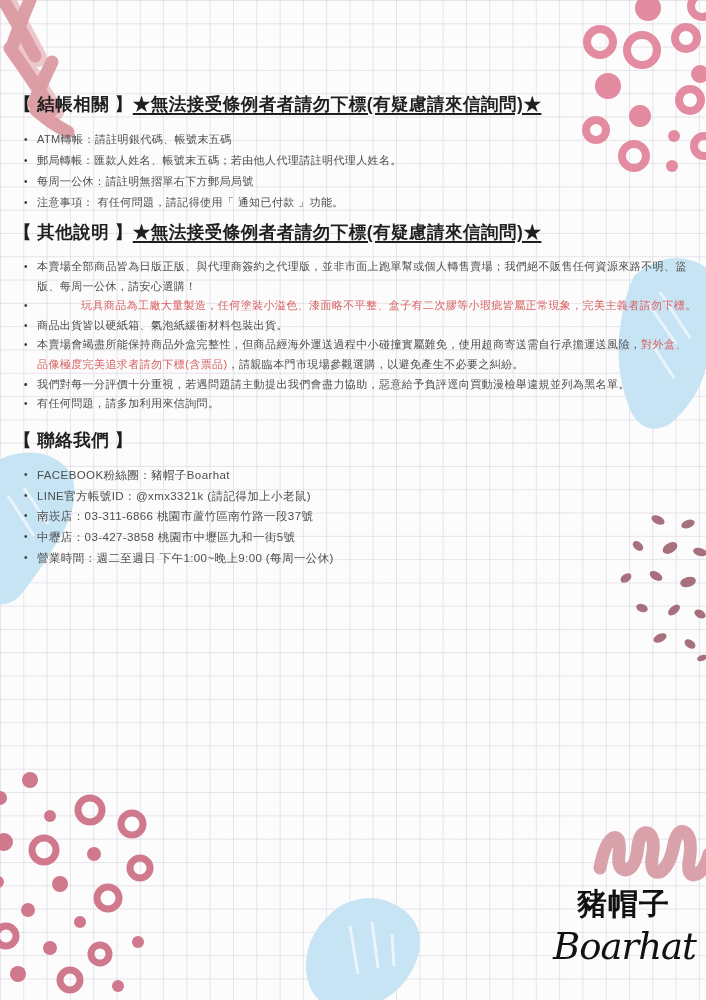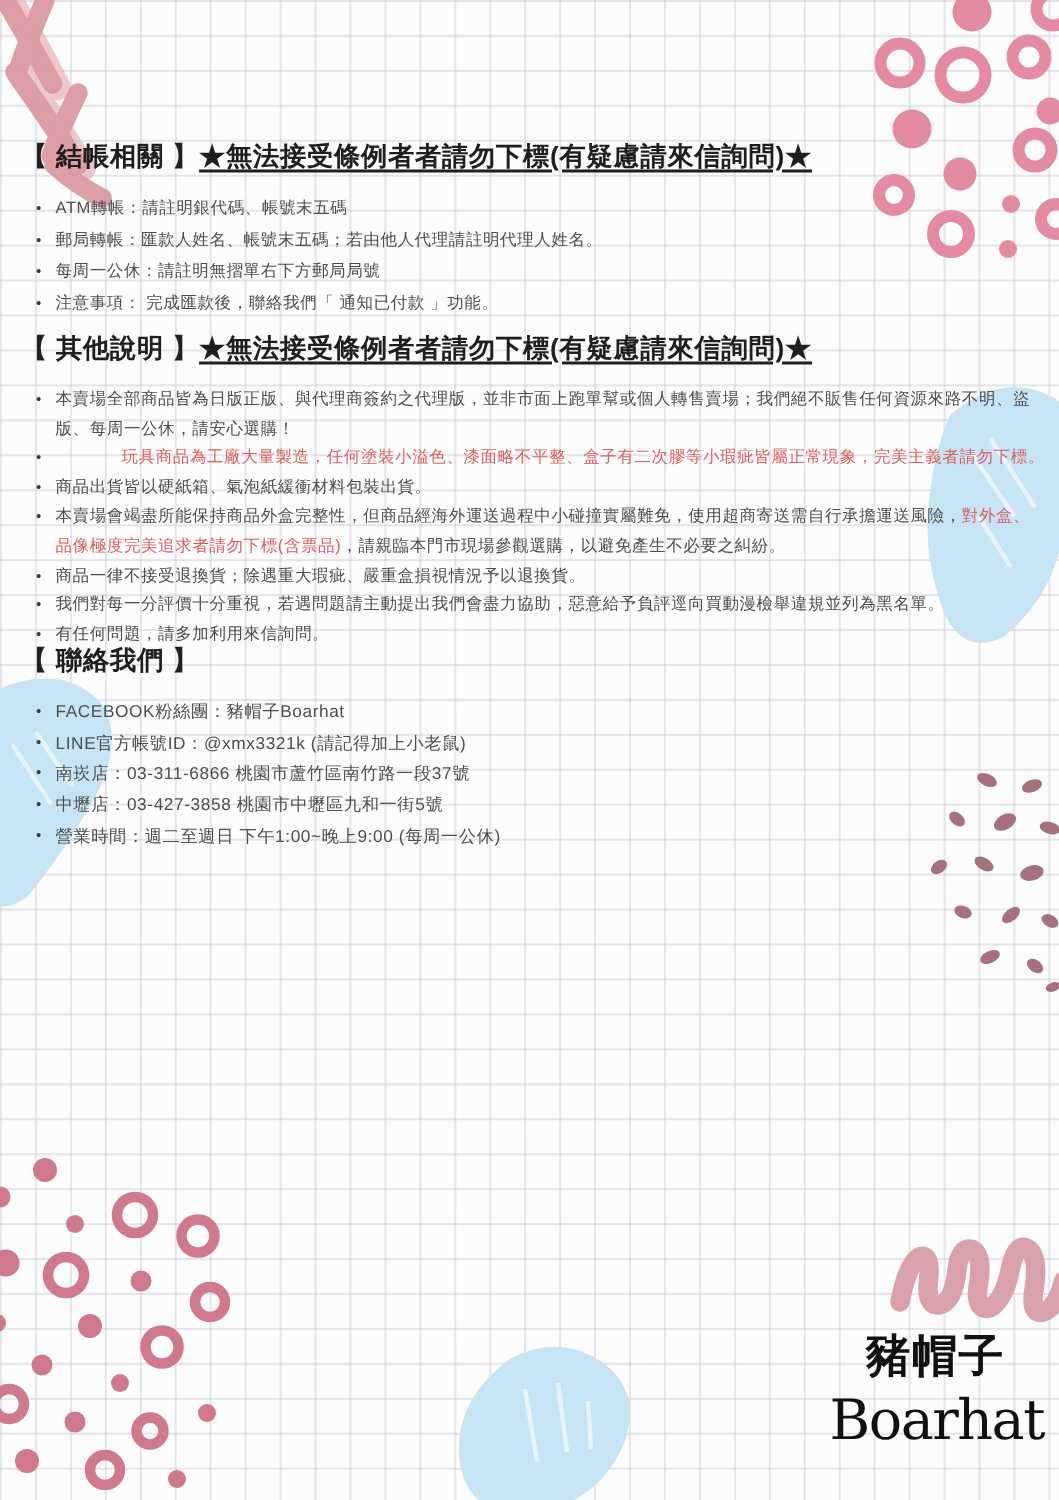--- a/index.html
+++ b/index.html
@@ -42,21 +42,21 @@
   }
   .logo{
     position:absolute;right:10px;top:884px;
     display:flex;align-items:center;color:#111;
     white-space:nowrap;
     flex-direction:column;
   }
   .logo .cjk{font-size:30px;font-weight:bold;letter-spacing:1px;}
   .logo .latin{
     font-family:"DejaVu Serif", serif;
-    font-size:37px;font-weight:500;
+    font-style:italic;font-size:37px;font-weight:500;
     letter-spacing:-1px;margin-left:2px;
   }
 </style>
 </head>
 <body>
 
 <div class="page">
 
   <svg class="deco" style="left:-10px;top:-12px" width="112" height="152" viewBox="0 0 112 152">
     <g stroke="#e7b6bb" stroke-width="18" stroke-linecap="round" fill="none" opacity=".75">
@@ -171,34 +171,34 @@
   </svg>
 
   <section class="section" id="sec-0">
     <div class="sec-heading">
       <span class="bracket">【 結帳相關 】</span><span class="starred">★無法接受條例者者請勿下標(有疑慮請來信詢問)★</span>
     </div>
     <ul class="sec-list">
         <li><span class="bullet">•</span><span>ATM轉帳：請註明銀代碼、帳號末五碼</span></li>
         <li><span class="bullet">•</span><span>郵局轉帳：匯款人姓名、帳號末五碼；若由他人代理請註明代理人姓名。</span></li>
         <li><span class="bullet">•</span><span>每周一公休：請註明無摺單右下方郵局局號</span></li>
-        <li><span class="bullet">•</span><span>注意事項： 完成匯款後，聯絡我們「 通知已付款 」功能。</span></li>
+        <li><span class="bullet">•</span><span>注意事項： 有任何問題，請記得使用「 通知已付款 」功能。</span></li>
       </ul>
   </section>
 
   <section class="section" id="sec-1">
     <div class="sec-heading">
       <span class="bracket">【 其他說明 】</span><span class="starred">★無法接受條例者者請勿下標(有疑慮請來信詢問)★</span>
     </div>
     <ul class="sec-list">
         <li><span class="bullet">•</span><span>本賣場全部商品皆為日版正版、與代理商簽約之代理版，並非市面上跑單幫或個人轉售賣場；我們絕不販售任何資源來路不明、盜版、每周一公休，請安心選購！</span></li>
         <li><span class="bullet">•</span><span style="color: rgb(217, 95, 95); margin-left: 44px;">玩具商品為工廠大量製造，任何塗裝小溢色、漆面略不平整、盒子有二次膠等小瑕疵皆屬正常現象，完美主義者請勿下標。</span></li>
         <li><span class="bullet">•</span><span>商品出貨皆以硬紙箱、氣泡紙緩衝材料包裝出貨。</span></li>
         <li><span class="bullet">•</span><span>本賣場會竭盡所能保持商品外盒完整性，但商品經海外運送過程中小碰撞實屬難免，使用超商寄送需自行承擔運送風險，</span><span style="color: rgb(217, 95, 95);">對外盒、品像極度完美追求者請勿下標(含票品)</span><span>，請親臨本門市現場參觀選購，以避免產生不必要之糾紛。</span></li>
-        <li><span class="bullet">•</span><span>商品一律不接受退換貨；除遇重大瑕疵、嚴重盒損視情況予以退換貨。</span></li>
+        <li><span class="bullet">•</span></li>
         <li><span class="bullet">•</span><span>我們對每一分評價十分重視，若遇問題請主動提出我們會盡力協助，惡意給予負評逕向買動漫檢舉違規並列為黑名單。</span></li>
         <li><span class="bullet">•</span><span>有任何問題，請多加利用來信詢問。</span></li>
       </ul>
   </section>
 
   <section class="section" id="sec-2">
     <div class="sec-heading">
       <span class="bracket">【 聯絡我們 】</span>
     </div>
     <ul class="sec-list">

